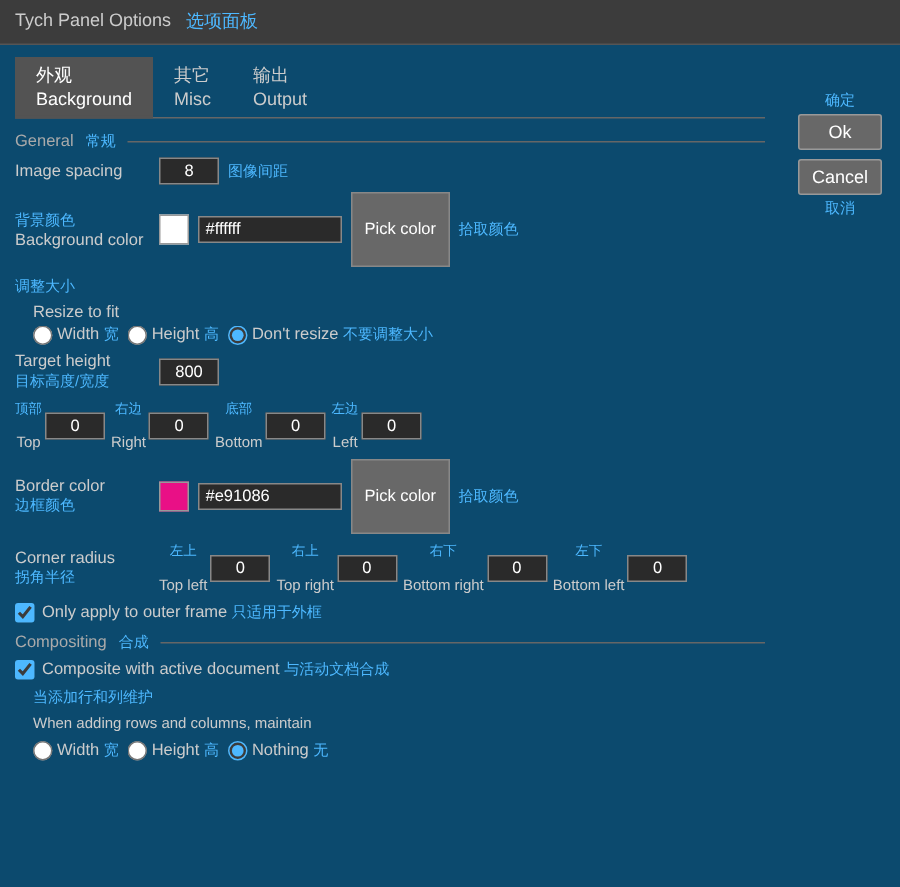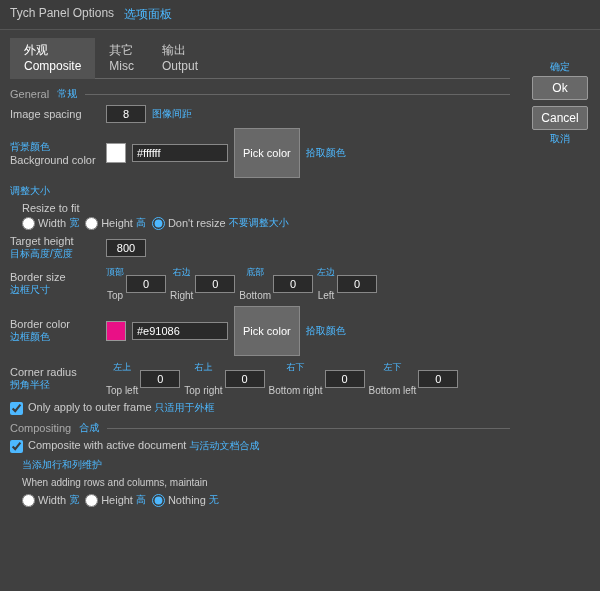--- a/index.html
+++ b/index.html
@@ -23,21 +23,21 @@
     .title-bar-text {
       color: #cccccc;
       font-size: 12px;
     }
     .title-bar-text.accent {
       color: #4db8ff;
     }
     .dialog-body {
       display: flex;
       height: calc(591px - 30px);
-      background: #404040;
+      background: #0c4a6e;
     }
     .main-content {
       flex: 1;
       padding: 8px 10px;
       overflow-y: auto;
     }
     .tabs {
       display: flex;
       gap: 0;
       margin-bottom: 8px;
@@ -219,21 +219,21 @@
   <span class="title-bar-text accent">选项面板</span>
 </div>
 
 <div class="dialog-body">
 
   <div class="main-content">
 
     <div class="tabs">
       <div class="tab active">
         <span>外观</span><br>
-        <span>Composite</span>
+        <span>Background</span>
       </div>
       <div class="tab">
         <span>其它</span><br>
         <span>Misc</span>
       </div>
       <div class="tab">
         <span>输出</span><br>
         <span>Output</span>
       </div>
     </div>
@@ -287,24 +287,20 @@
 
     <div class="form-row">
       <span class="form-label">
         <span>Target height</span>
         <span class="zh">目标高度/宽度</span>
       </span>
       <input class="input-small" type="text" value="800" style="">
     </div>
 
     <div class="form-row">
-      <span class="form-label">
-        <span>Border size</span>
-        <span class="zh">边框尺寸</span>
-      </span>
       <div style="display:flex; gap:4px; flex-direction:column;">
         <div style="display:flex; gap:4px;">
           <div class="border-col">
             <span class="border-col-label"><span class="zh">顶部</span><br>Top</span>
             <input class="input-small" type="text" value="0" style="">
           </div>
           <div class="border-col">
             <span class="border-col-label"><span class="zh">右边</span><br>Right</span>
             <input class="input-small" type="text" value="0" style="">
           </div>

